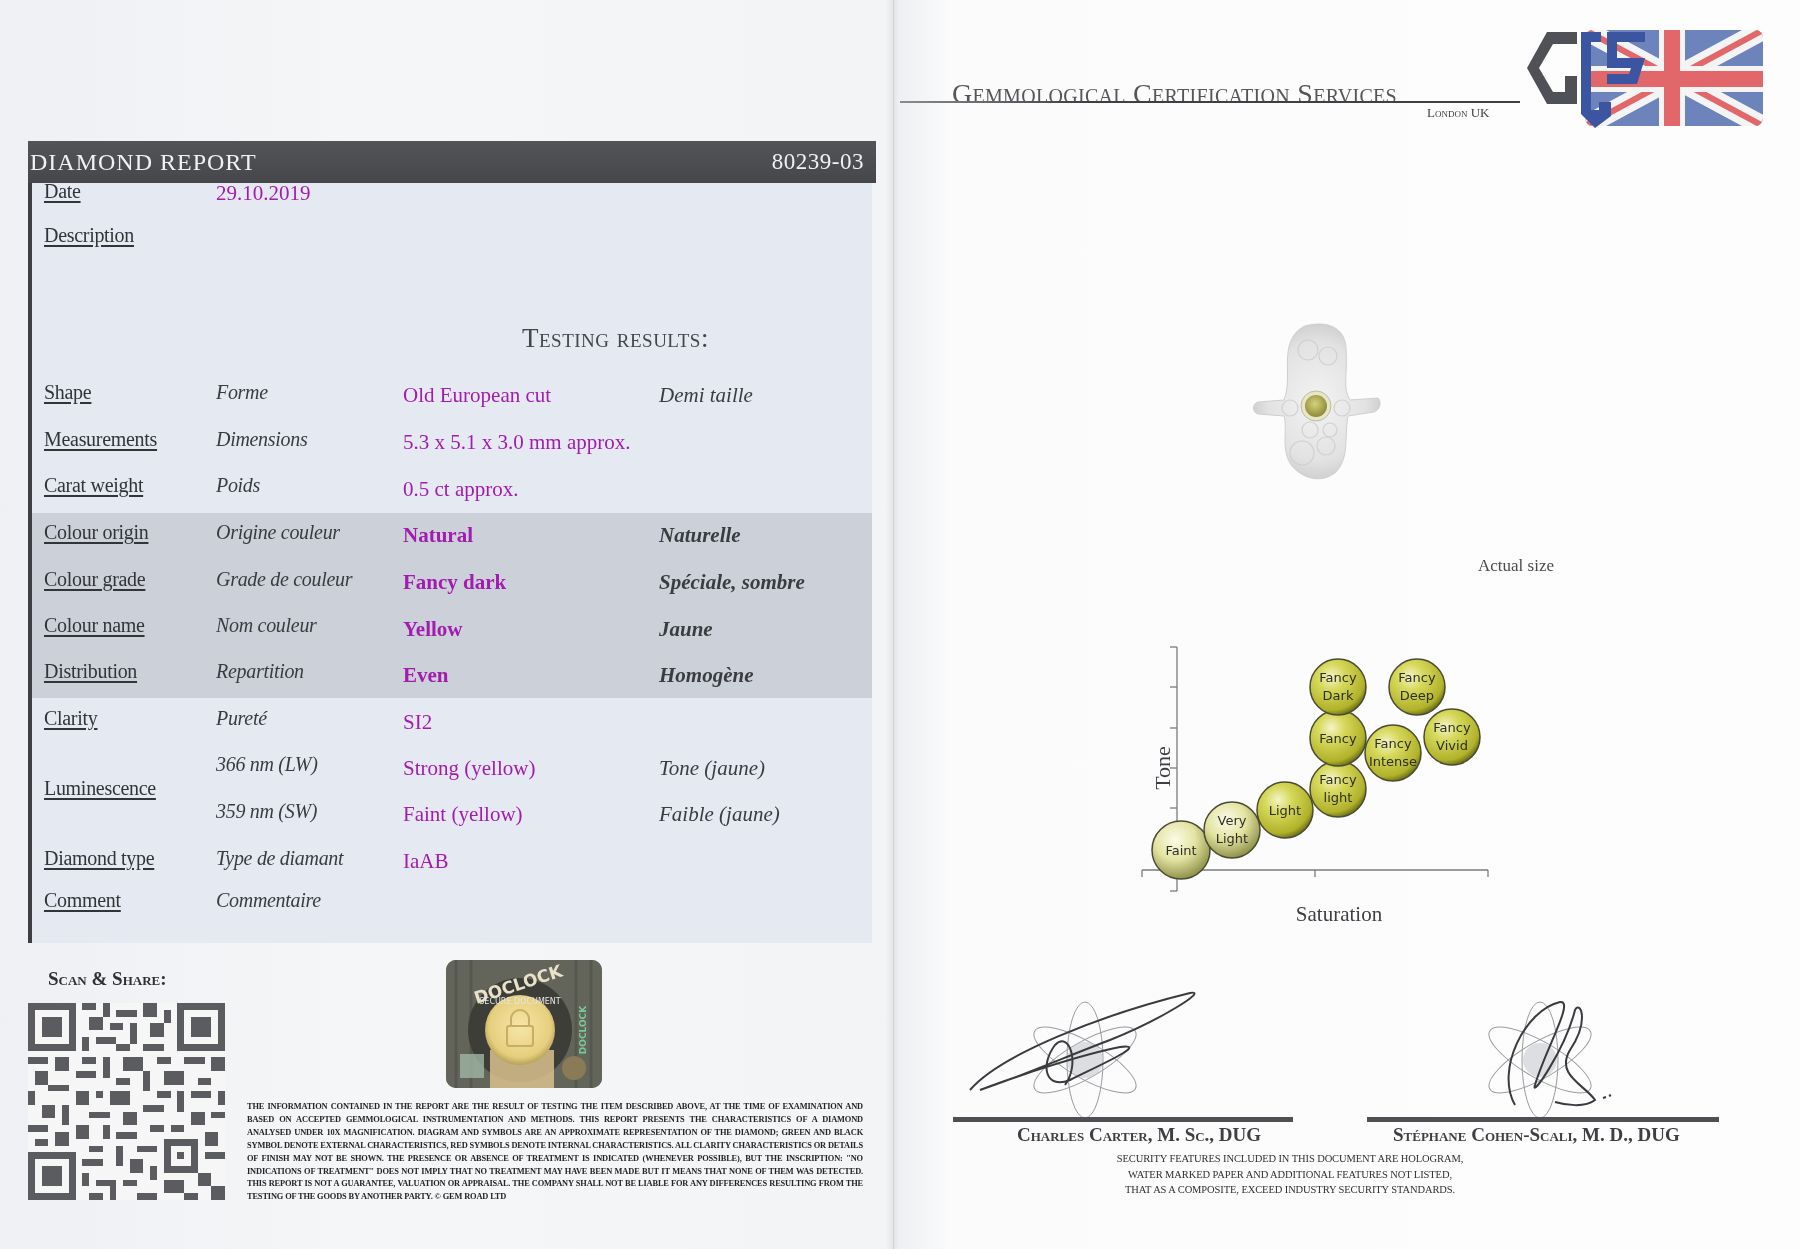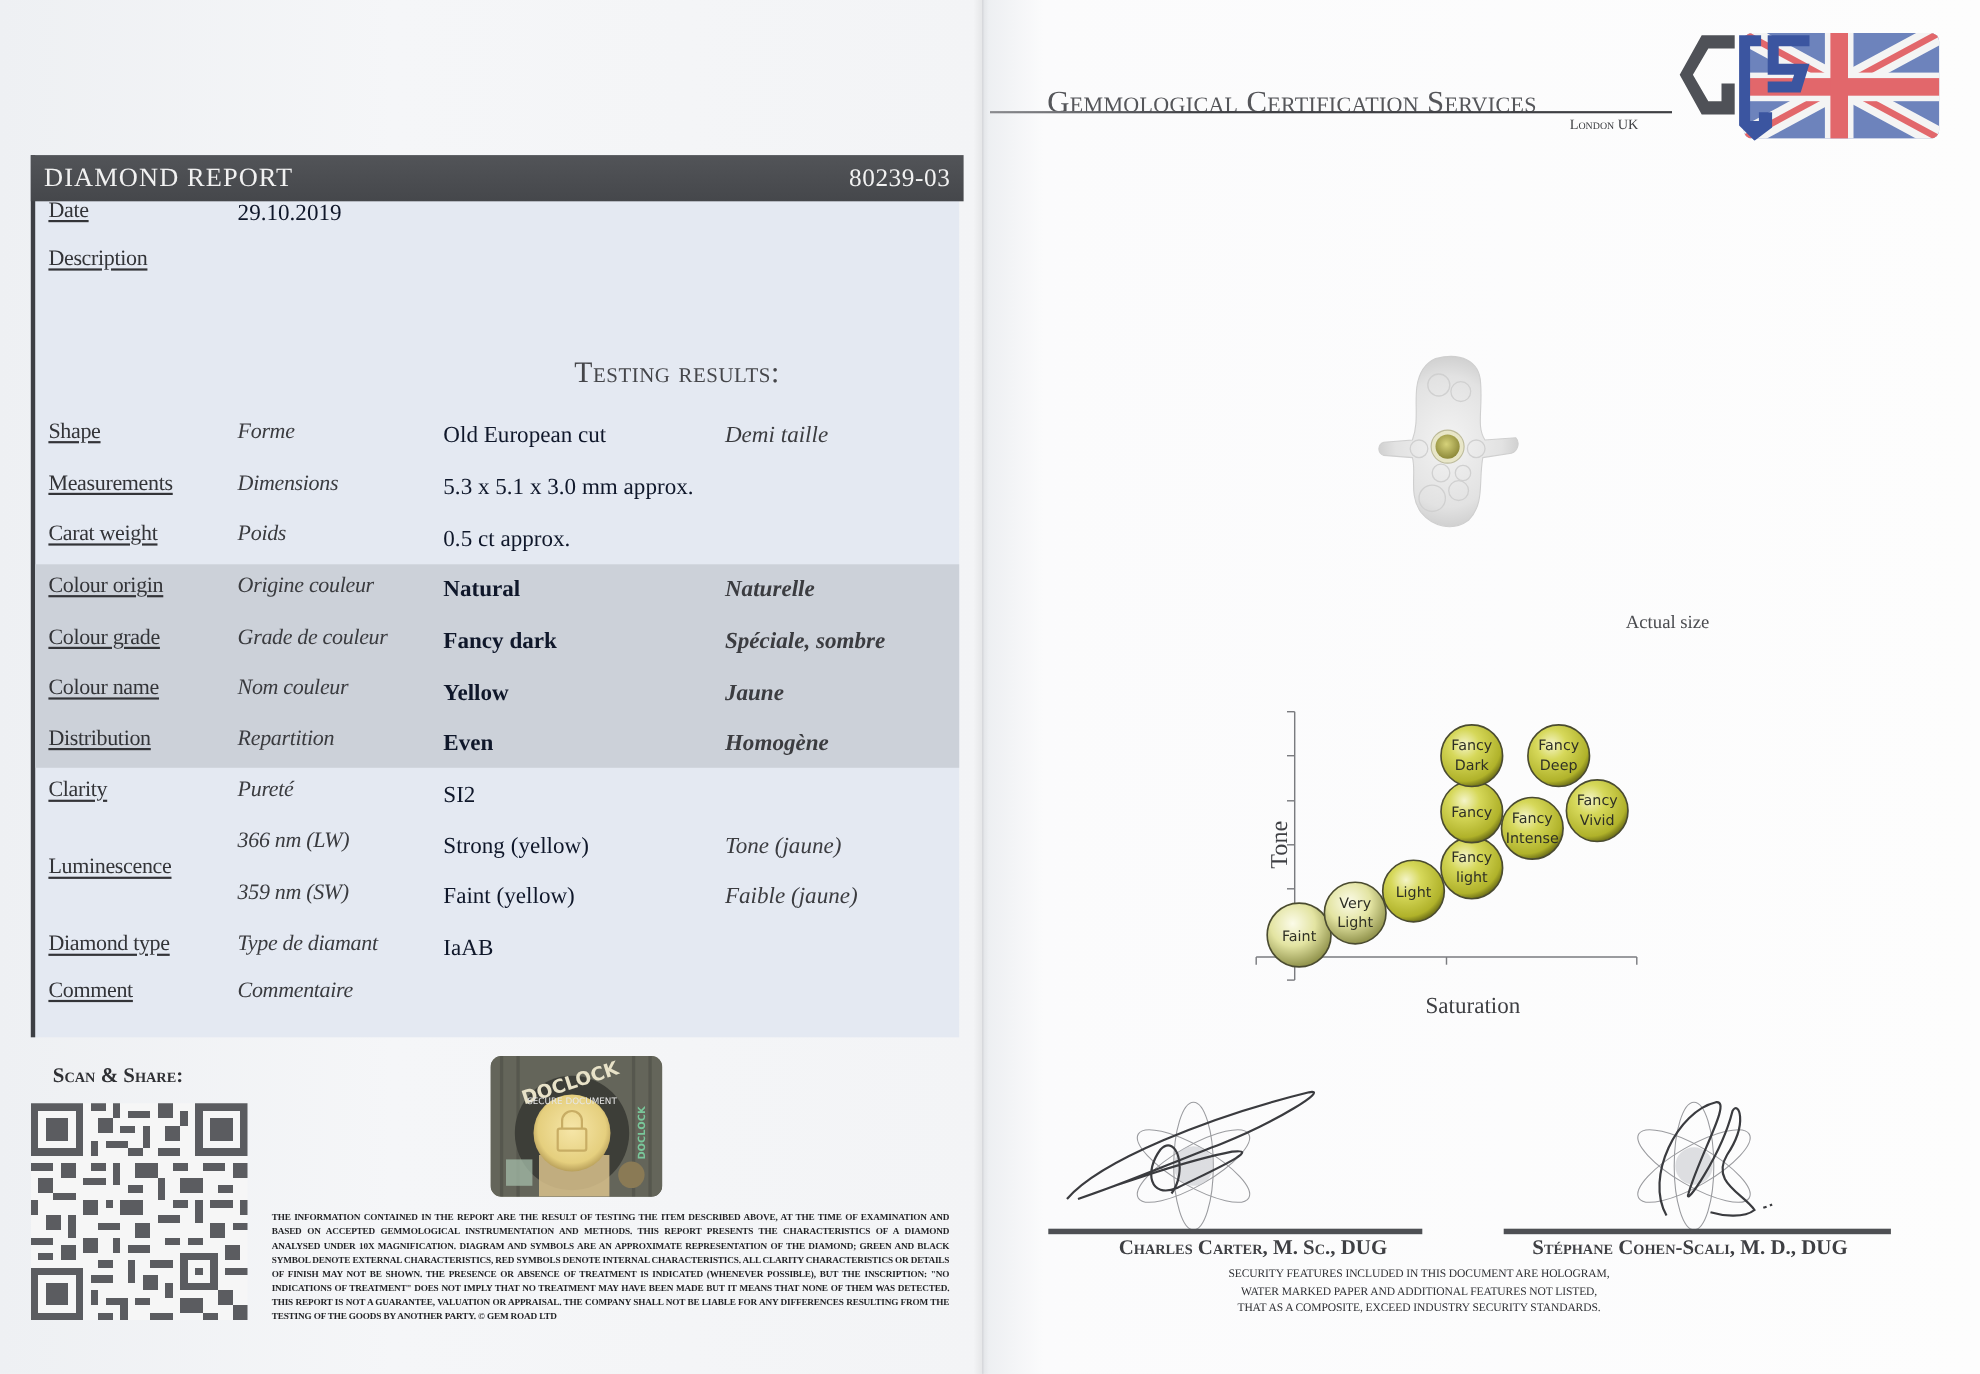--- a/index.html
+++ b/index.html
@@ -28,21 +28,21 @@
   .report {
     position: absolute; left: 28px; top: 141px; width: 844px; height: 802px;
     background: #e4e9f2;
     border-left: 4px solid #3d3f44;
   }
   .report-header {
     position: absolute; left: -4px; top: 0; width: 848px; height: 42px;
     background: linear-gradient(180deg, #525458 0%, #45474b 100%);
     color: #f1f1f1;
     display: flex; justify-content: space-between; align-items: center;
-    padding: 0 12px 0 12px;
+    padding: 0 12px 0 2px;
   }
   .report-title {
     font-size: 24px; letter-spacing: 1px; font-variant: small-caps;
     font-weight: normal; text-transform: uppercase;
   }
   .report-number { font-size: 23px; letter-spacing: 0.5px; }
 
   .band {
     position: absolute; left: 0; top: 372px; width: 840px; height: 185px;
     background: #ccd1d9;
@@ -52,21 +52,21 @@
     position: absolute; left: 12px;
     font-size: 20px; text-decoration: underline; text-underline-offset: 3px;
     color: #333438; letter-spacing: -0.3px;
   }
   .fr {
     position: absolute; left: 184px;
     font-size: 20px; font-style: italic; color: #3a3b3f; letter-spacing: -0.3px;
   }
   .val {
     position: absolute; left: 371px;
-    font-size: 21px; color: #0f172a;
+    font-size: 21px; color: #a21caf;
   }
   .val.bold { font-weight: bold; }
   .val-fr {
     position: absolute; left: 627px;
     font-size: 21px; font-style: italic; color: #3b3c40;
   }
   .val-fr.bold { font-weight: bold; }
   .desc {
     position: absolute; left: 184px; top: 104px; width: 650px;
     font-size: 21px; line-height: 27px; color: #3b3c40;

